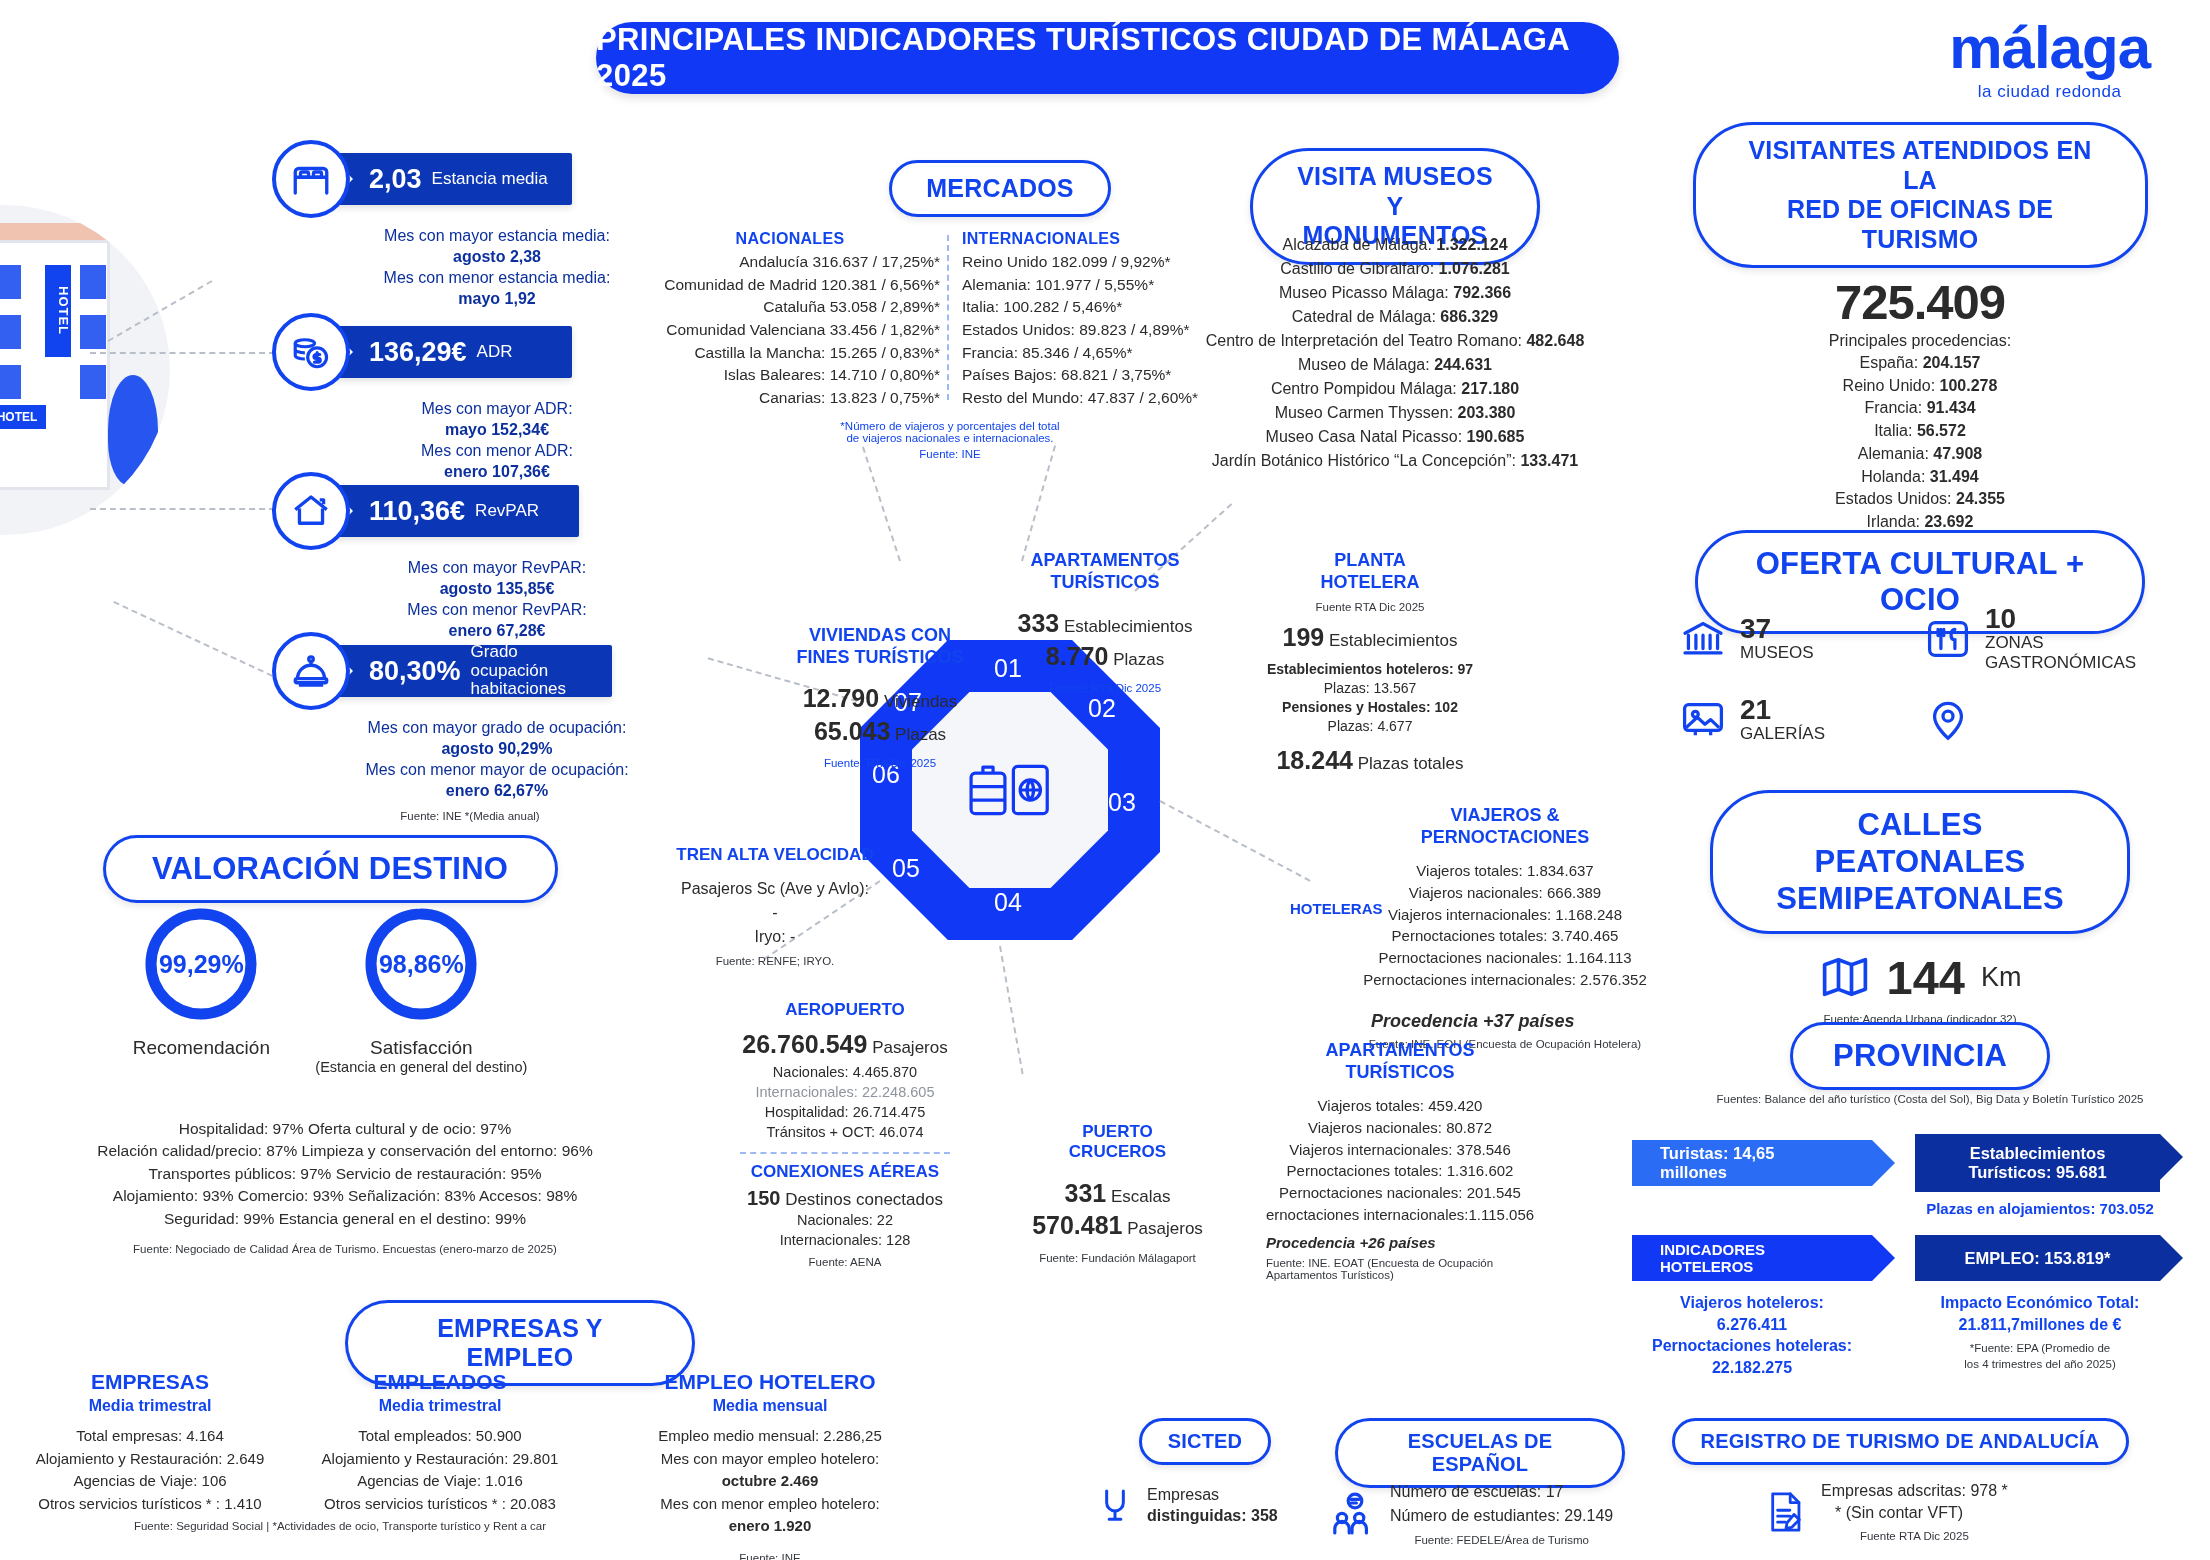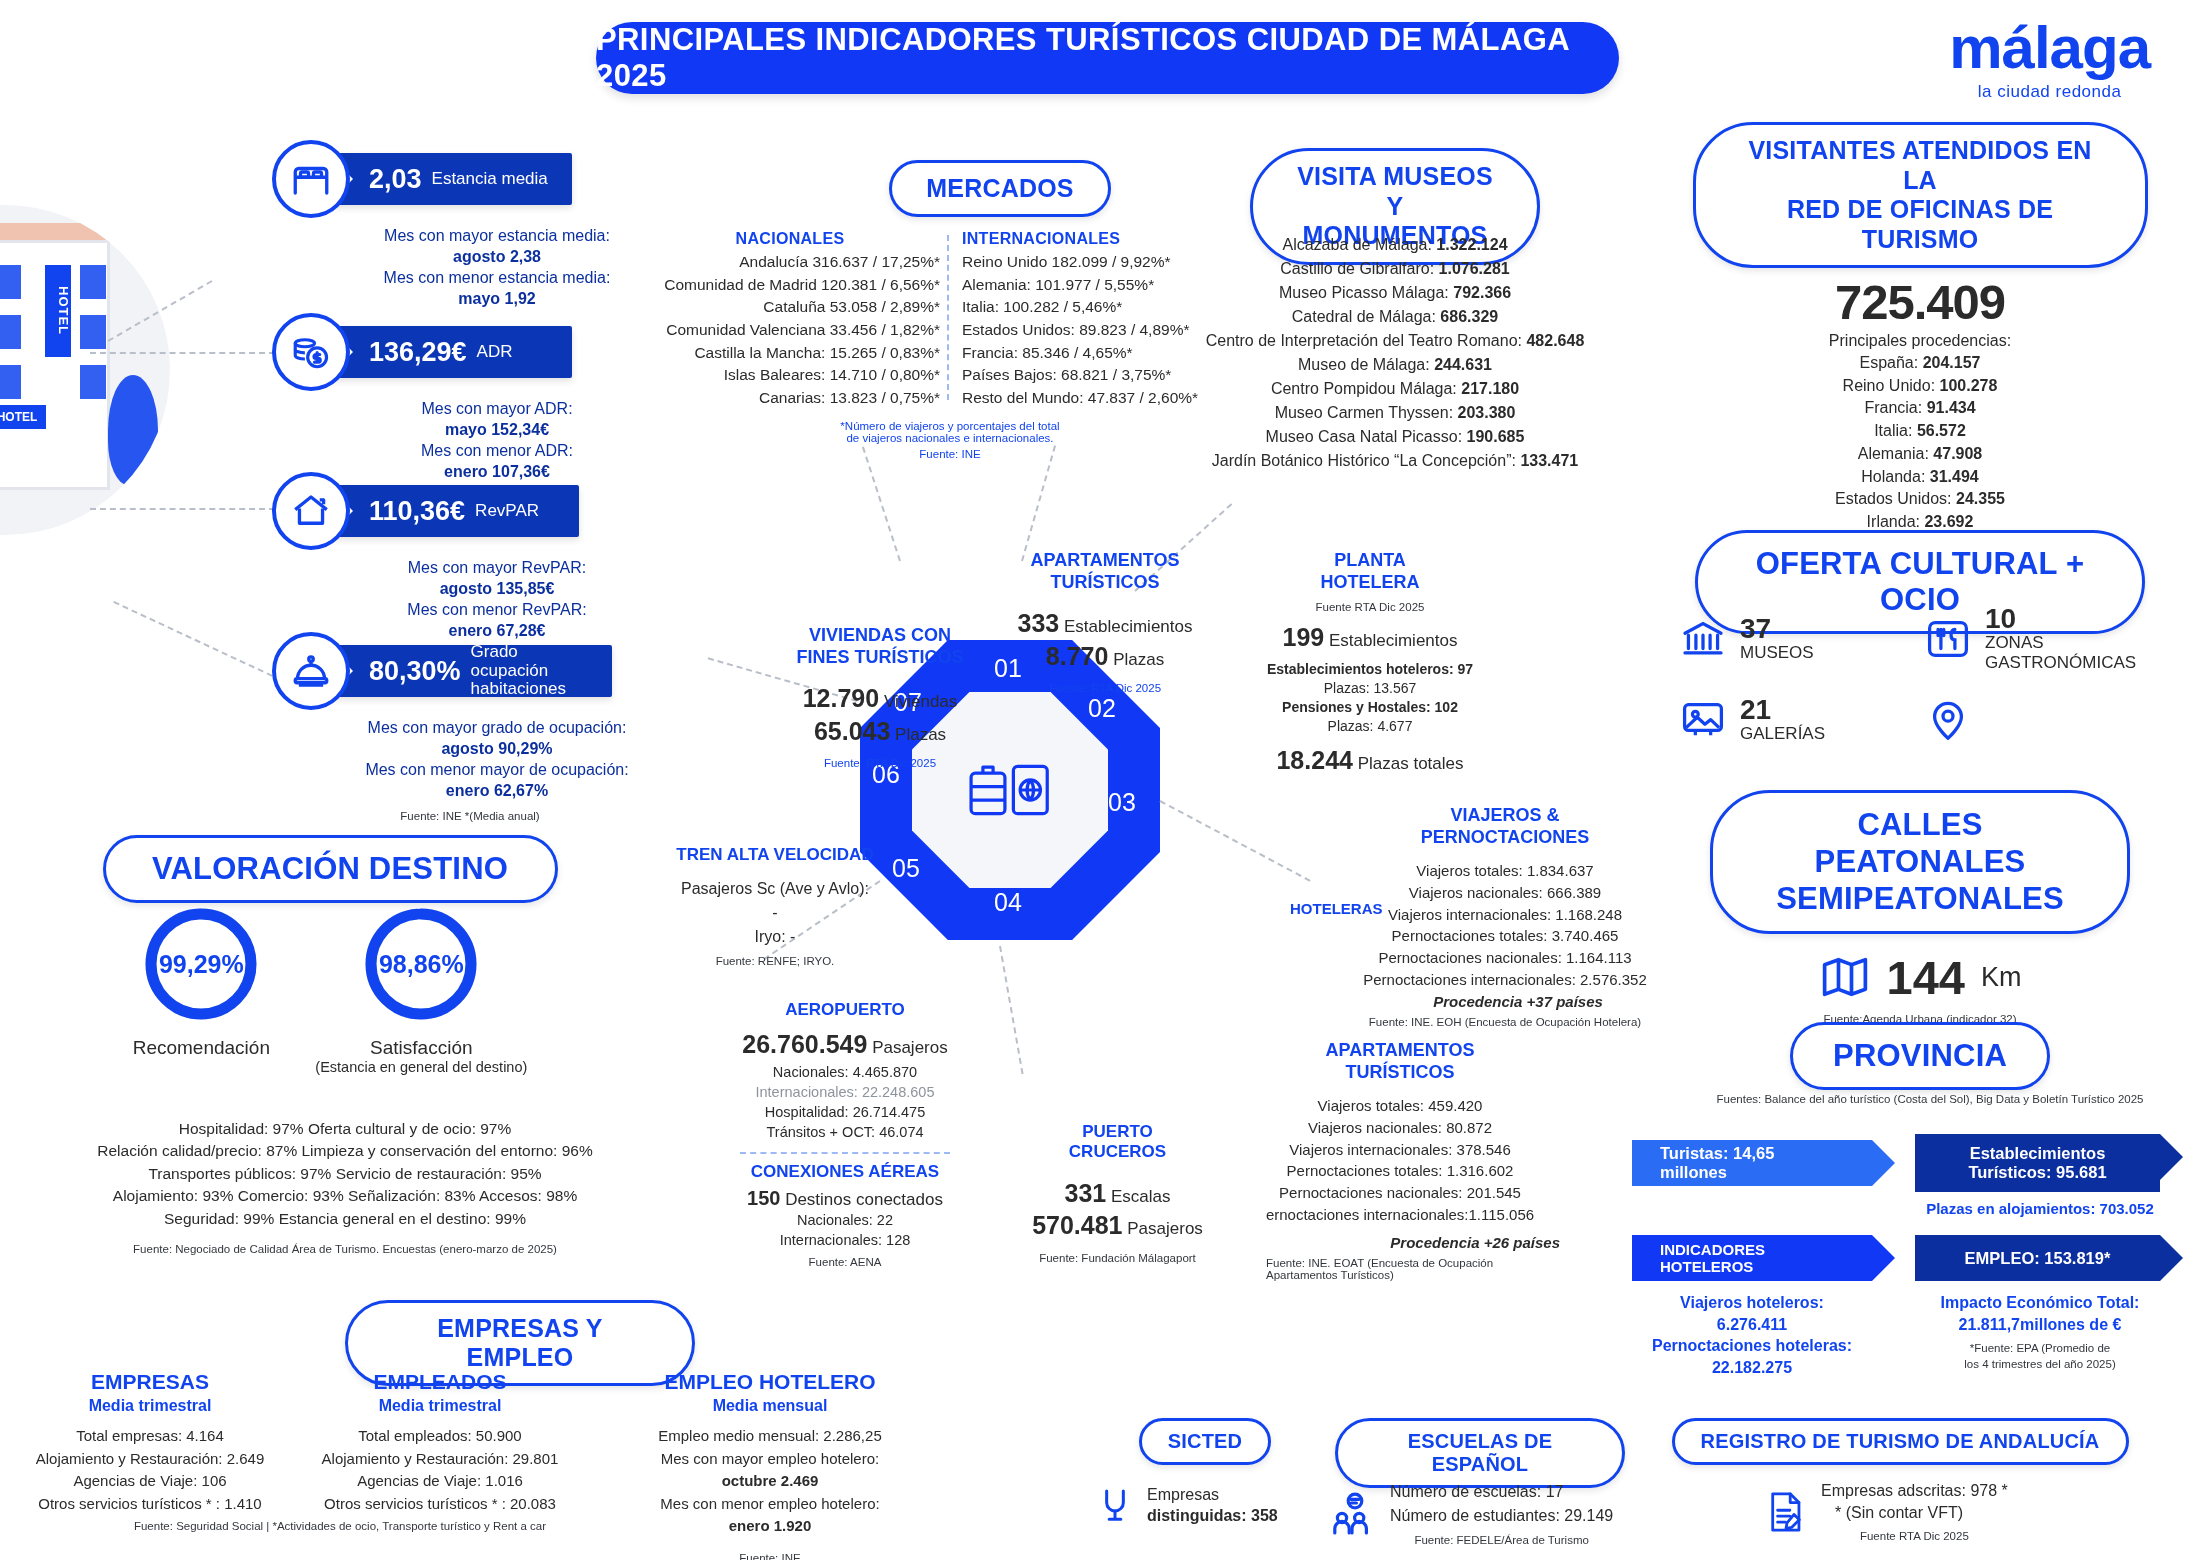--- a/index.html
+++ b/index.html
@@ -593,39 +593,39 @@
     <span>PERNOCTACIONES</span>
   </div>
   <div style="margin-top:12px;font-size:15px;line-height:1.45;">
     <div>Viajeros totales: 1.834.637</div>
     <div>Viajeros nacionales: 666.389</div>
     <div>Viajeros internacionales: 1.168.248</div>
     <div>Pernoctaciones totales: 3.740.465</div>
     <div>Pernoctaciones nacionales: 1.164.113</div>
     <div>Pernoctaciones internacionales: 2.576.352</div>
   </div>
-  <div style="font-size:15px;font-weight:700;font-style:italic;margin-top:2px;text-align:center;padding-left:26px;">Procedencia +37 países</div>
+  <div style="font-size:18px;font-weight:700;font-style:italic;margin-top:20px;text-align:left;padding-left:26px;">Procedencia +37 países</div>
   <div class="fuente" style="margin-top:6px;">Fuente: INE. EOH (Encuesta de Ocupación Hotelera)</div>
 </div>
 <div class="blue" style="position:absolute;left:1290px;top:900px;font-size:15px;font-weight:700;">HOTELERAS</div>
 
 <div style="position:absolute;left:1240px;top:1040px;width:320px;text-align:center;">
   <div class="blue" style="font-size:18px;font-weight:700;line-height:1.2;">
     <span>APARTAMENTOS</span><br>
     <span>TURÍSTICOS</span>
   </div>
   <div style="margin-top:12px;font-size:15px;line-height:1.45;">
     <div>Viajeros totales: 459.420</div>
     <div>Viajeros nacionales: 80.872</div>
     <div>Viajeros internacionales: 378.546</div>
     <div>Pernoctaciones totales: 1.316.602</div>
     <div>Pernoctaciones nacionales: 201.545</div>
     <div>ernoctaciones internacionales:1.115.056</div>
   </div>
-  <div style="font-size:15px;font-weight:700;font-style:italic;margin-top:8px;text-align:right;padding-left:26px;">Procedencia +26 países</div>
+  <div style="font-size:15px;font-weight:700;font-style:italic;margin-top:8px;text-align:left;padding-left:26px;">Procedencia +26 países</div>
   <div class="fuente" style="margin-top:6px;text-align:left;padding-left:26px;">
     <div>Fuente: INE. EOAT (Encuesta de Ocupación</div>
     <div>Apartamentos Turísticos)</div>
   </div>
 </div>
 
 <div style="position:absolute;left:330px;top:1300px;width:380px;text-align:center;">
   <div class="pill pill-md" style="width:350px;">EMPRESAS Y EMPLEO</div>
 </div>
 

